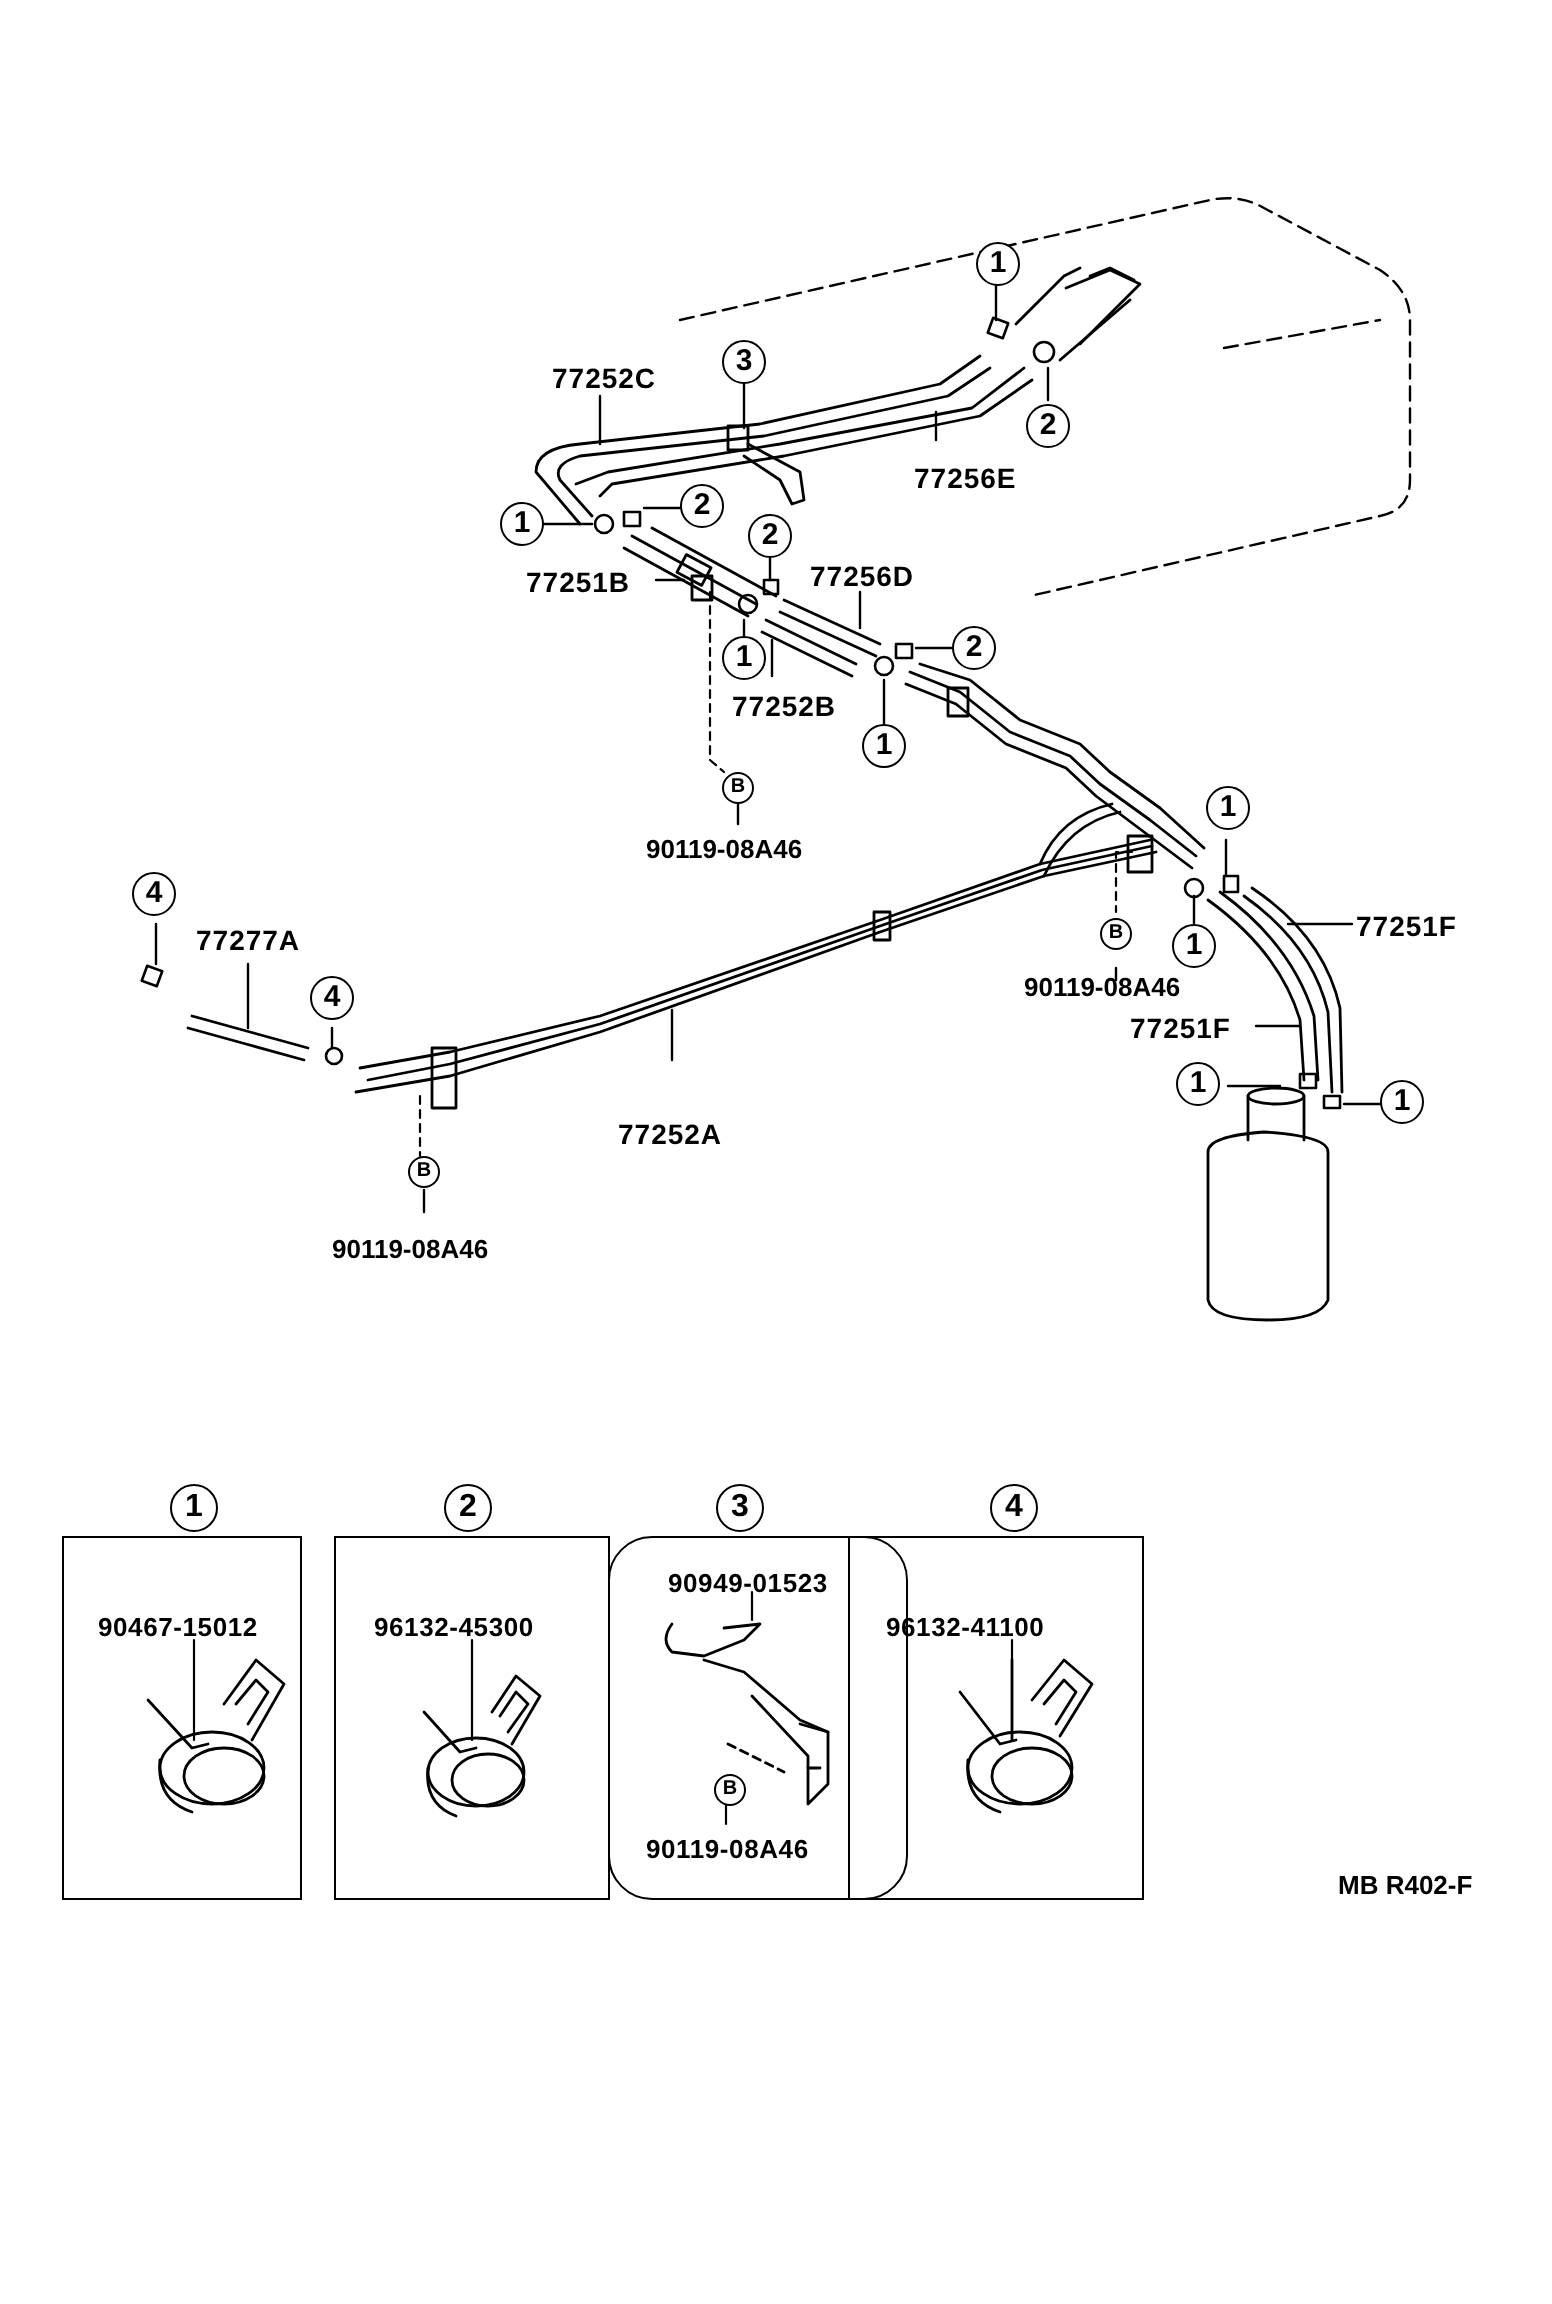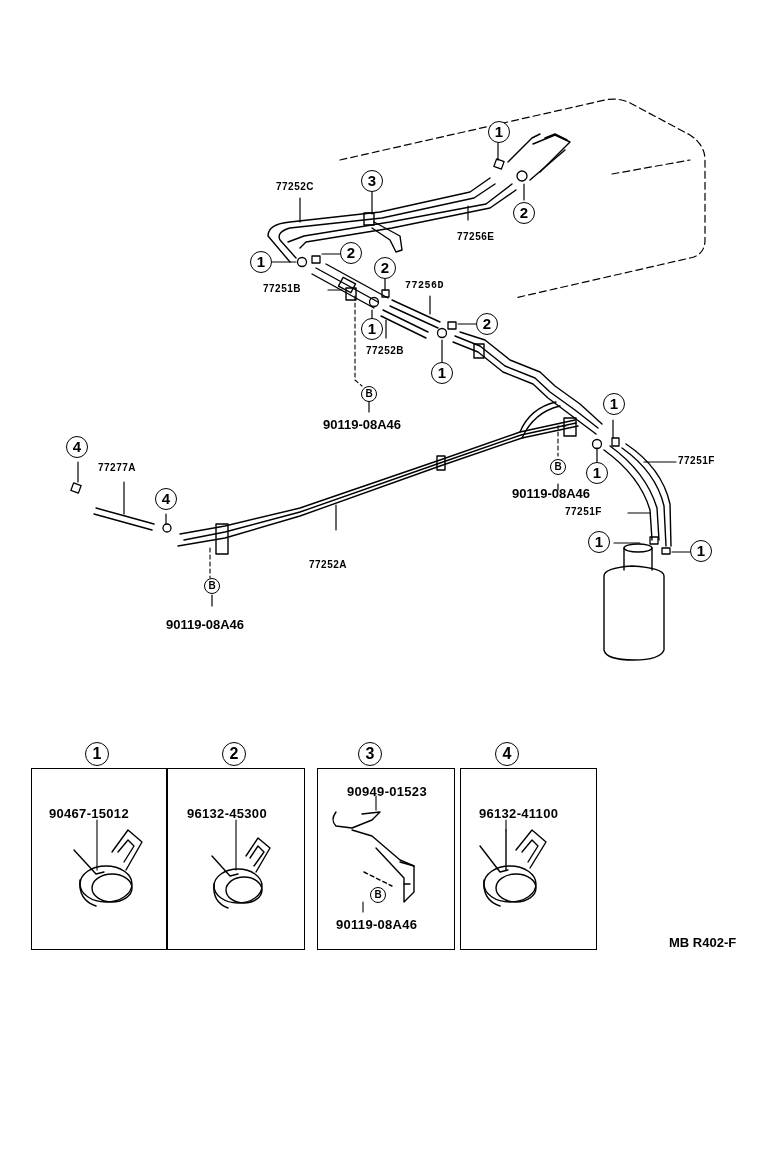--- a/index.html
+++ b/index.html
@@ -1,20 +1,20 @@
 <!DOCTYPE html>
 <html><head>
 <meta charset="utf-8">
 <style>
   html, body { margin: 0; padding: 0; background: #ffffff; }
   body { width: 776px; height: 1152px; position: relative; overflow: hidden;
          font-family: "Liberation Sans", sans-serif; color: #000; }
   svg.diagram { position: absolute; left: 0; top: 0; }
   .lbl { position: absolute; font-family: "Liberation Sans", sans-serif; font-weight: bold;
-         font-size: 10px; letter-spacing: 0.5px; white-space: nowrap; line-height: 1; }
+         font-size: 14px; letter-spacing: 0.5px; white-space: nowrap; line-height: 1; }
   .lbl.sm { font-size: 13px; letter-spacing: 0; }
   .callout { position: absolute; width: 20px; height: 20px; border: 1.6px solid #000;
              border-radius: 50%; font-weight: bold; font-size: 15px; text-align: center;
              line-height: 20px; background: #fff; box-sizing: content-box; }
   .callout.b { width: 14px; height: 14px; font-size: 10px; line-height: 14px; border-width: 1.2px; }
   .legend-head { position: absolute; width: 22px; height: 22px; border: 1.8px solid #000;
                  border-radius: 50%; font-weight: bold; font-size: 16px; text-align: center; line-height: 22px; }
   .legend-box { position: absolute; top: 768px; height: 182px; border: 1.5px solid #000; box-sizing: border-box; }
   .code { position: absolute; font-size: 13px; font-weight: bold; letter-spacing: 0.3px; }
 </style>
@@ -192,21 +192,21 @@
     <path d="M236 820 L236 870"></path>
     <path d="M376 796 L376 810"></path>
     <path d="M506 820 L506 830"></path>
     <path d="M363 902 L363 912"></path>
   </g>
 </svg>
 
 <div class="lbl" style="left:276px;top:182px;">77252C</div>
 <div class="lbl" style="left:441px;top:232px;margin-left:16px;">77256E</div>
 <div class="lbl" style="left:263px;top:284px;">77251B</div>
-<div class="lbl" style="left:405px;top:281px;font-family:Liberation Mono, monospace;">77256D</div>
+<div class="lbl" style="left:405px;top:281px;">77256D</div>
 <div class="lbl" style="left:366px;top:346px;">77252B</div>
 <div class="lbl" style="left:98px;top:463px;">77277A</div>
 <div class="lbl" style="left:309px;top:560px;">77252A</div>
 <div class="lbl" style="left:678px;top:456px;">77251F</div>
 <div class="lbl" style="left:565px;top:507px;">77251F</div>
 <div class="lbl sm" style="left:323px;top:418px;">90119-08A46</div>
 <div class="lbl sm" style="left:512px;top:487px;">90119-08A46</div>
 <div class="lbl sm" style="left:166px;top:618px;">90119-08A46</div>
 
 <div class="callout" style="left:488px;top:121px;">1</div>
@@ -226,28 +226,28 @@
 <div class="callout" style="left:155px;top:488px;">4</div>
 <div class="callout b" style="left:361px;top:386px;">B</div>
 <div class="callout b" style="left:550px;top:459px;">B</div>
 <div class="callout b" style="left:204px;top:578px;">B</div>
 
 <div class="legend-head" style="left:85px;top:742px;">1</div>
 <div class="legend-head" style="left:222px;top:742px;">2</div>
 <div class="legend-head" style="left:358px;top:742px;">3</div>
 <div class="legend-head" style="left:495px;top:742px;">4</div>
 
-<div class="legend-box" style="left:31px;width:136px;">
+<div class="legend-box" style="left:31px;width:120px;">
   <div class="code" style="left:17px;top:37px;">90467-15012</div>
 </div>
 <div class="legend-box" style="left:167px;width:138px;">
   <div class="code" style="left:19px;top:37px;">96132-45300</div>
 </div>
-<div class="legend-box" style="left:317px;width:138px;">
+<div class="legend-box" style="left:304px;width:150px;border-radius:22px;">
   <div class="code" style="left:29px;top:15px;">90949-01523</div>
   <div class="callout b" style="left:52px;top:118px;">B</div>
   <div class="code" style="left:18px;top:148px;">90119-08A46</div>
 </div>
-<div class="legend-box" style="left:460px;width:137px;">
+<div class="legend-box" style="left:424px;width:148px;">
   <div class="code" style="left:18px;top:37px;">96132-41100</div>
 </div>
 
 <div class="lbl sm" style="left:669px;top:936px;font-weight:bold;">MB R402-F</div>
 
 </body></html>

